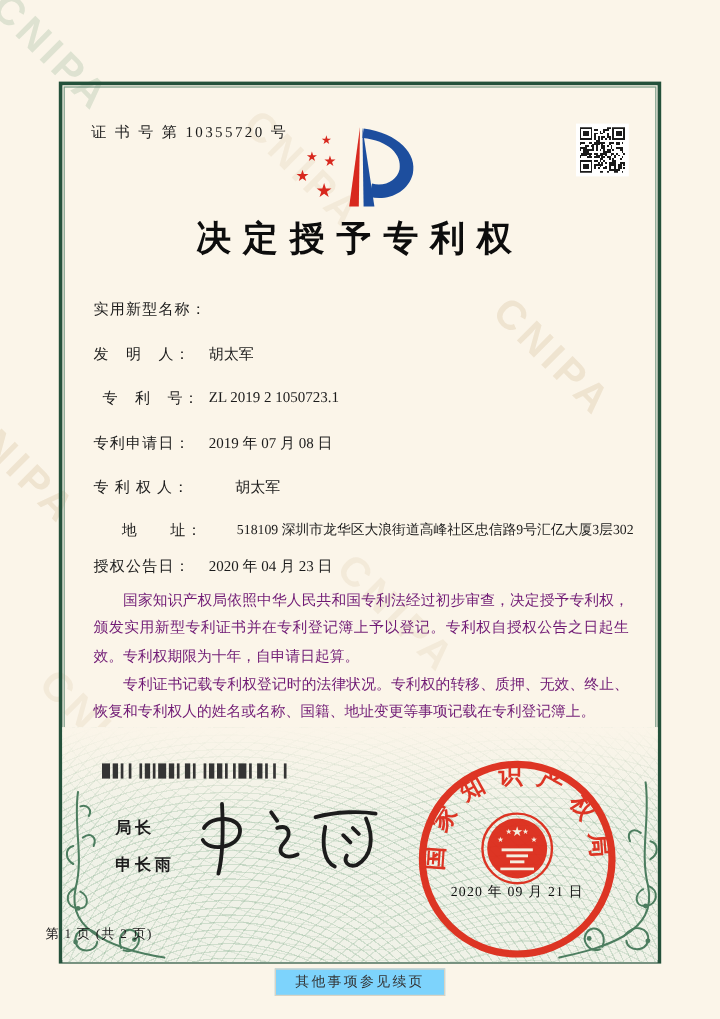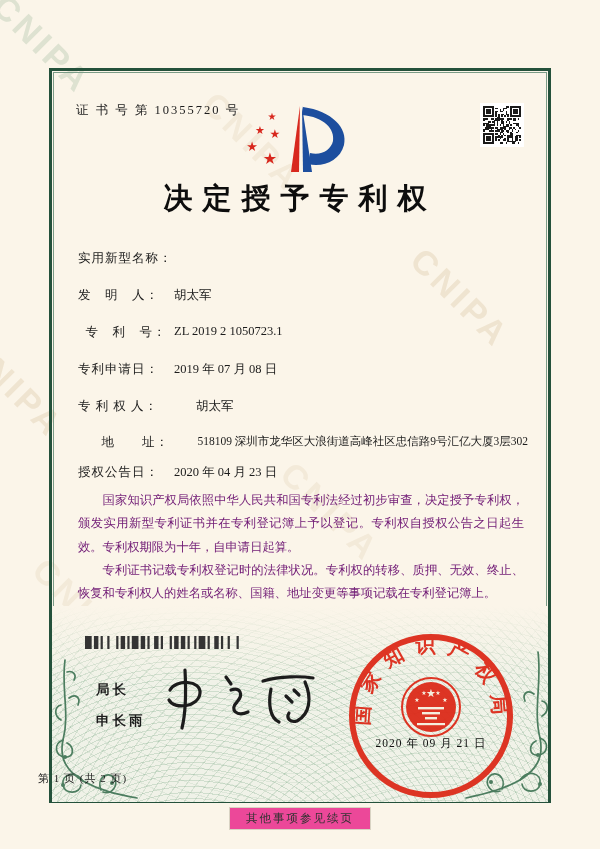--- a/index.html
+++ b/index.html
@@ -56,21 +56,21 @@
            font-size:13.5px;letter-spacing:3px;}
   .officer .name{margin-top:13px;}
   .signature{position:absolute;left:155px;top:664px;z-index:5;}
   .seal{position:absolute;left:346px;top:631px;width:170px;height:170px;z-index:5;opacity:.95;}
   .seal-date{position:absolute;left:366px;top:736px;width:130px;text-align:center;
              font-size:11.5px;letter-spacing:1px;color:#111;z-index:6;}
   .page-indicator{position:absolute;left:0;right:11px;top:771px;
                   font-size:11px;letter-spacing:1px;z-index:4;margin-left:38px;}
   
   .footer-note{position:absolute;left:50%;top:807px;transform:translateX(-50%);
-               background:#ec4899;border:1px solid #d9d3c3;padding:3px 16px;
+               background:#7dd3fc;border:1px solid #d9d3c3;padding:3px 16px;
                font-size:11.5px;letter-spacing:2px;color:#333;z-index:4;}
 </style>
 </head>
 <body>
 
 <div class="page">
 
   <div class="wm green" style="left:42px;top:44px;">CNIPA</div>
   <div class="wm tan-light" style="left:252px;top:142px;">CNIPA</div>
   <div class="wm tan" style="left:460px;top:298px;">CNIPA</div>

